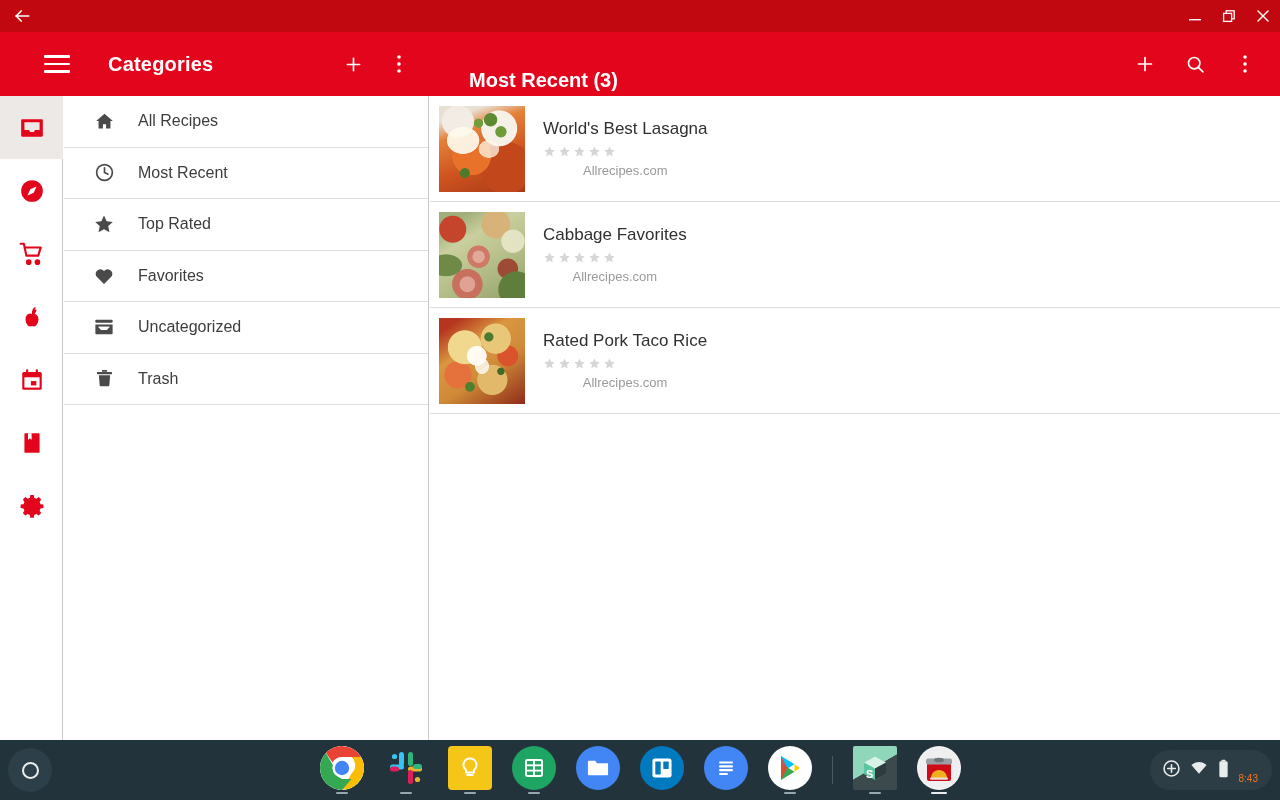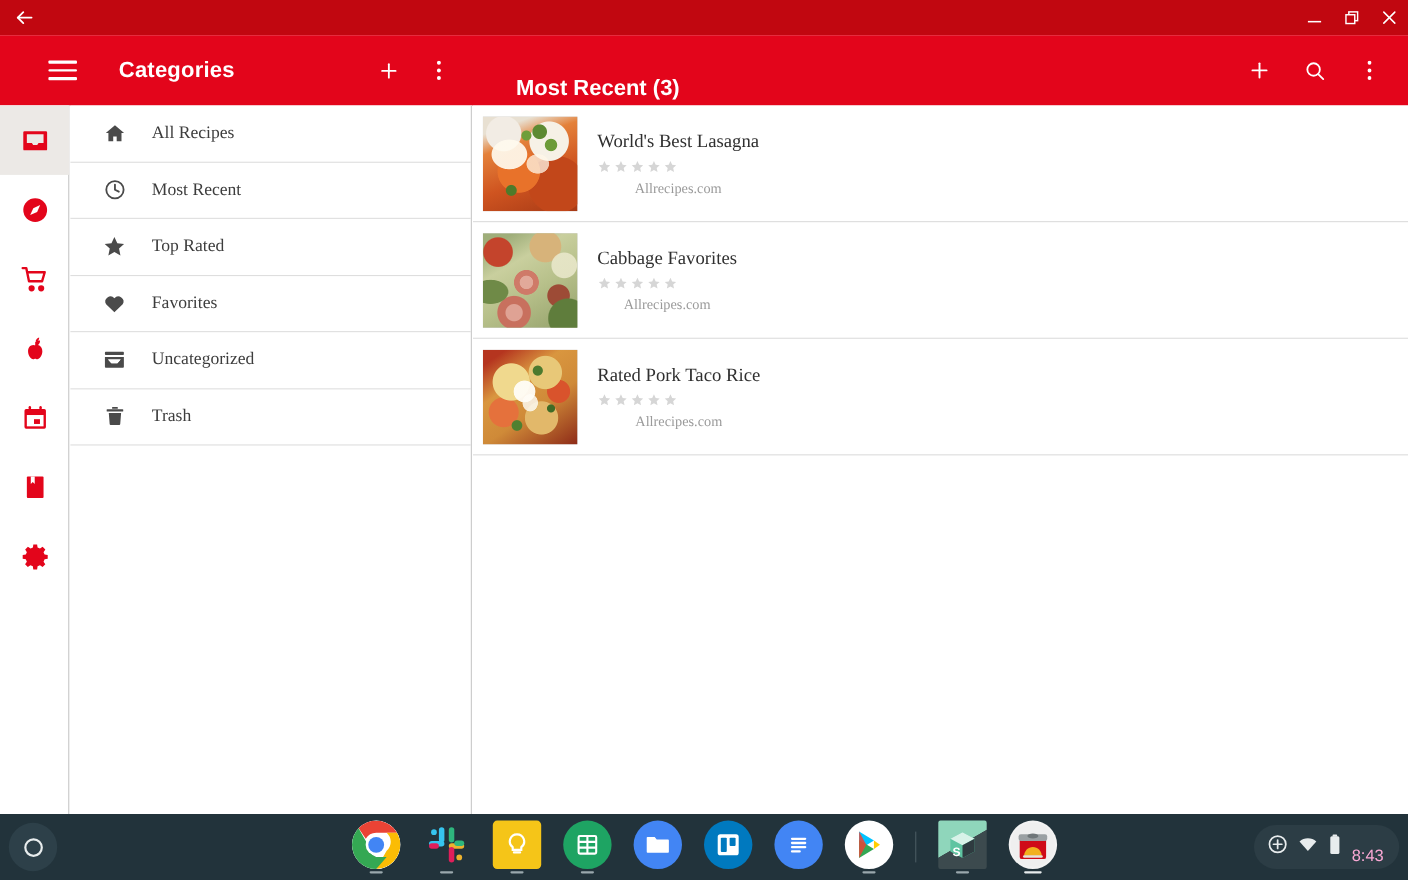--- a/index.html
+++ b/index.html
@@ -66,21 +66,20 @@
   .ab-right-actions {
     position: absolute; right: 10px; top: 0; height: 64px;
     display: flex; align-items: center;
   }
   .ab-right-actions .ab-icon-btn { width: 50px; }
 
   
   .body-area {
     position: absolute; top: 96px; left: 0; width: 1280px; height: 548px;
     background: #ffffff;
-    font-family: Liberation Serif, serif;
   }
 
   
   .rail {
     position: absolute; top: 0; left: 0; width: 63px; height: 644px;
     background: #ffffff;
     border-right: 1px solid #c8c8c8;
   }
   .rail-item {
     width: 63px; height: 63px;
@@ -163,21 +162,21 @@
     width: 12px; height: 2.5px; border-radius: 2px; background: #9aa8ad;
   }
   .app-sep { width: 1px; height: 28px; background: #4a5a62; }
 
   .tray {
     position: absolute; right: 8px; top: 10px; height: 40px;
     border-radius: 20px; background: #2c3d45;
     display: flex; align-items: center; gap: 9px;
     padding: 0 14px 0 12px;
   }
-  .tray-time { color: #f9a8d4; font-size: 15px; margin-top: 16px; }
+  .tray-time { color: #f97316; font-size: 10px; margin-top: 16px; }
 </style>
 </head>
 <body>
 
 <div id="app">
 
   <div class="titlebar">
     <div class="tb-back">
       <svg width="20" height="20" viewBox="0 0 24 24" fill="none" stroke="#ffffff" stroke-width="2" stroke-linecap="round" stroke-linejoin="round">
         <line x1="20" y1="12" x2="5" y2="12"></line>

